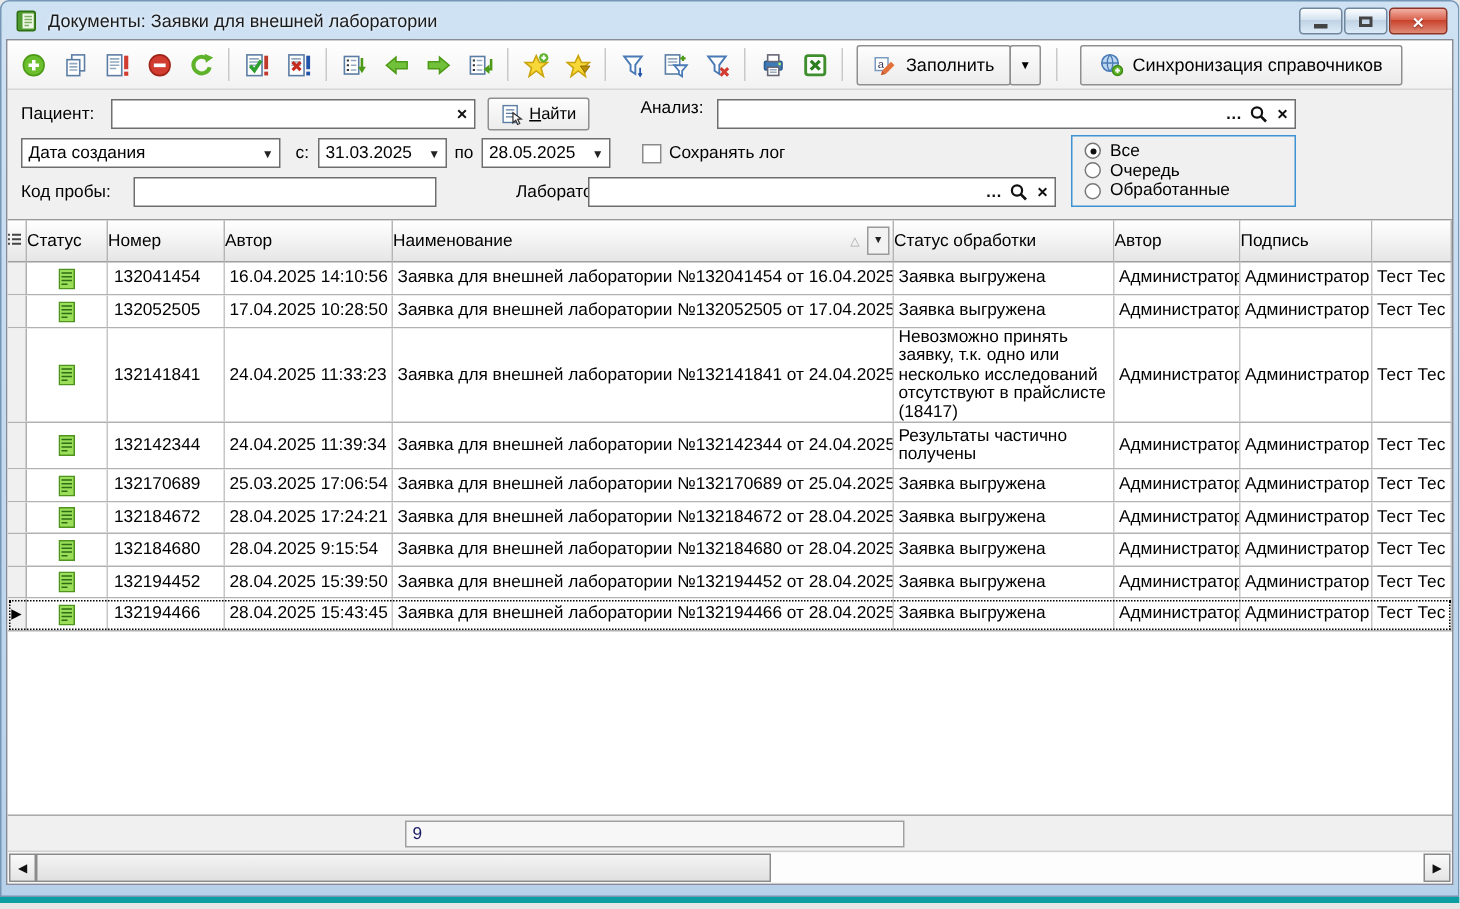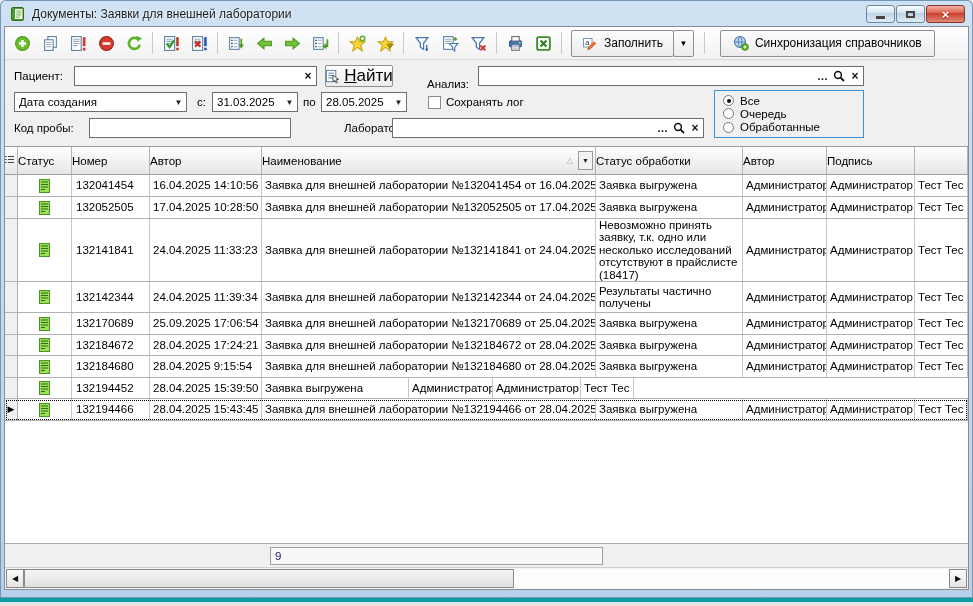--- a/index.html
+++ b/index.html
@@ -33,21 +33,21 @@
 
   
   .filters{height:86px;background:#f0f0f0;position:relative;flex:0 0 auto;font-size:11.5px;}
   .flabel{position:absolute;height:20px;line-height:20px;}
   .tinput{position:absolute;height:20px;border:1px solid #6e6e6e;background:#fff;display:flex;align-items:center;}
   .tinput input{border:none;outline:none;flex:1;height:16px;font:11.5px "Liberation Sans",sans-serif;padding:0 3px;min-width:0;background:transparent;}
   .in-btn{width:16px;height:18px;display:flex;align-items:center;justify-content:center;font-weight:bold;font-size:12px;color:#111;}
   .in-btn.ell{font-weight:bold;letter-spacing:1px;font-size:11px;}
   .combo{position:absolute;height:20px;border:1px solid #6e6e6e;background:#fff;display:flex;align-items:center;padding-left:4px;}
   .combo .arrow{margin-left:auto;width:15px;text-align:center;font-size:8px;color:#222;}
-  .push-btn{position:absolute;height:22px;border:1px solid #8e8f8f;background:linear-gradient(#fdfdfd,#ececec);border-radius:2px;display:flex;align-items:center;justify-content:center;gap:4px;padding:0 8px;font-size:17px;}
+  .push-btn{position:absolute;height:22px;border:1px solid #8e8f8f;background:linear-gradient(#fdfdfd,#ececec);border-radius:2px;display:flex;align-items:center;justify-content:center;gap:4px;padding:0 8px;font-size:11px;}
   .push-btn .lbl{display:block;}
   .push-btn .lbl::first-letter{text-decoration:underline;}
   .checkline{position:absolute;display:flex;align-items:center;gap:5px;height:20px;}
   .checkbox{width:13px;height:13px;border:1px solid #8a8a8a;background:#fff;}
   .radio-group{position:absolute;border:1px solid #3f92d2;background:#f0f0f0;padding:3px 8px;display:flex;flex-direction:column;justify-content:space-around;}
   .radio-line{display:flex;align-items:center;gap:6px;height:14px;}
   .radio{width:11px;height:11px;border-radius:50%;border:1px solid #777;background:#fff;position:relative;}
   .radio.on::after{content:"";position:absolute;left:2.5px;top:2.5px;width:4px;height:4px;border-radius:50%;background:#111;}
 
   
@@ -316,21 +316,21 @@
         <div class="push-btn" style="left:320px;top:5px;width:68px;">
           <span style="display:flex;">
             <svg width="15" height="15" viewBox="0 0 16 16">
                 <rect x="1.5" y="1.5" width="10" height="12" fill="#fff" stroke="#5b7da3"></rect>
                 <path d="M3.5 4.5h6M3.5 7h6M3.5 9.5h6" stroke="#5b7da3" stroke-width="1"></path>
                 <polygon points="8.5,6.5 14.5,11 11.9,11.3 13.3,14.2 11.8,14.9 10.5,12 8.5,13.7" fill="#fff" stroke="#333" stroke-width="0.9"></polygon>
               </svg>
           </span>
           <span class="lbl">Найти</span>
         </div>
-        <span class="flabel" style="left:422px;top:14px;">Анализ:</span>
+        <span class="flabel" style="left:422px;top:2px;">Анализ:</span>
         <div class="tinput" style="left:473px;top:6px;width:386px;">
           <input value="" style="">
           <span class="in-btn ell">…</span>
           <span class="in-btn">
             <svg width="12" height="12" viewBox="0 0 12 12">
                 <circle cx="5" cy="5" r="3.4" fill="none" stroke="#111" stroke-width="1.5"></circle>
                 <path d="M7.6 7.6L11 11" stroke="#111" stroke-width="1.8"></path>
               </svg>
           </span>
           <span class="in-btn">×</span>
@@ -499,21 +499,21 @@
               <div class="cell selcol" style="width: 13px;"></div>
               <div class="cell statcol" style="width: 54px;">
                 <span style="display:flex;">
                   <svg width="11" height="14" viewBox="0 0 11 14">
                     <rect x="0.5" y="0.5" width="10" height="13" fill="#9ade59" stroke="#4e941f"></rect>
                     <path d="M2 3h7M2 5.5h7M2 8h7M2 10.5h4" stroke="#2e6e14" stroke-width="1"></path>
                   </svg>
                 </span>
               </div>
               <div class="cell num" style="width: 78px; white-space: nowrap;">132170689</div>
-              <div class="cell " style="width: 112px; white-space: nowrap;">25.09.2025 17:06:54</div>
+              <div class="cell " style="width: 112px; white-space: nowrap;">25.03.2025 17:06:54</div>
               <div class="cell " style="width: 334px; white-space: nowrap;">Заявка для внешней лаборатории №132170689 от 25.04.2025</div>
               <div class="cell " style="width: 147px; white-space: normal;">Заявка выгружена</div>
               <div class="cell " style="width: 84px; white-space: nowrap;">Администратор</div>
               <div class="cell " style="width: 88px; white-space: nowrap;">Администратор</div>
               <div class="cell " style="width: 53px; white-space: nowrap;">Тест Тес</div>
             </div>
             <div class="row" style="height: 21px;">
               <div class="cell selcol" style="width: 13px;"></div>
               <div class="cell statcol" style="width: 54px;">
                 <span style="display:flex;">
@@ -554,20 +554,21 @@
               <div class="cell statcol" style="width: 54px;">
                 <span style="display:flex;">
                   <svg width="11" height="14" viewBox="0 0 11 14">
                     <rect x="0.5" y="0.5" width="10" height="13" fill="#9ade59" stroke="#4e941f"></rect>
                     <path d="M2 3h7M2 5.5h7M2 8h7M2 10.5h4" stroke="#2e6e14" stroke-width="1"></path>
                   </svg>
                 </span>
               </div>
               <div class="cell num" style="width: 78px; white-space: nowrap;">132194452</div>
               <div class="cell " style="width: 112px; white-space: nowrap;">28.04.2025 15:39:50</div>
+              <div class="cell " style="width: 334px; white-space: nowrap;">Заявка для внешней лаборатории №132194452 от 28.04.2025</div>
               <div class="cell " style="width: 147px; white-space: normal;">Заявка выгружена</div>
               <div class="cell " style="width: 84px; white-space: nowrap;">Администратор</div>
               <div class="cell " style="width: 88px; white-space: nowrap;">Администратор</div>
               <div class="cell " style="width: 53px; white-space: nowrap;">Тест Тес</div>
             </div>
             <div class="row selected" style="height: 22px;">
               <div class="cell selcol" style="width: 13px;">
                 <span class="marker">▶</span>
               </div>
               <div class="cell statcol" style="width: 54px;">

